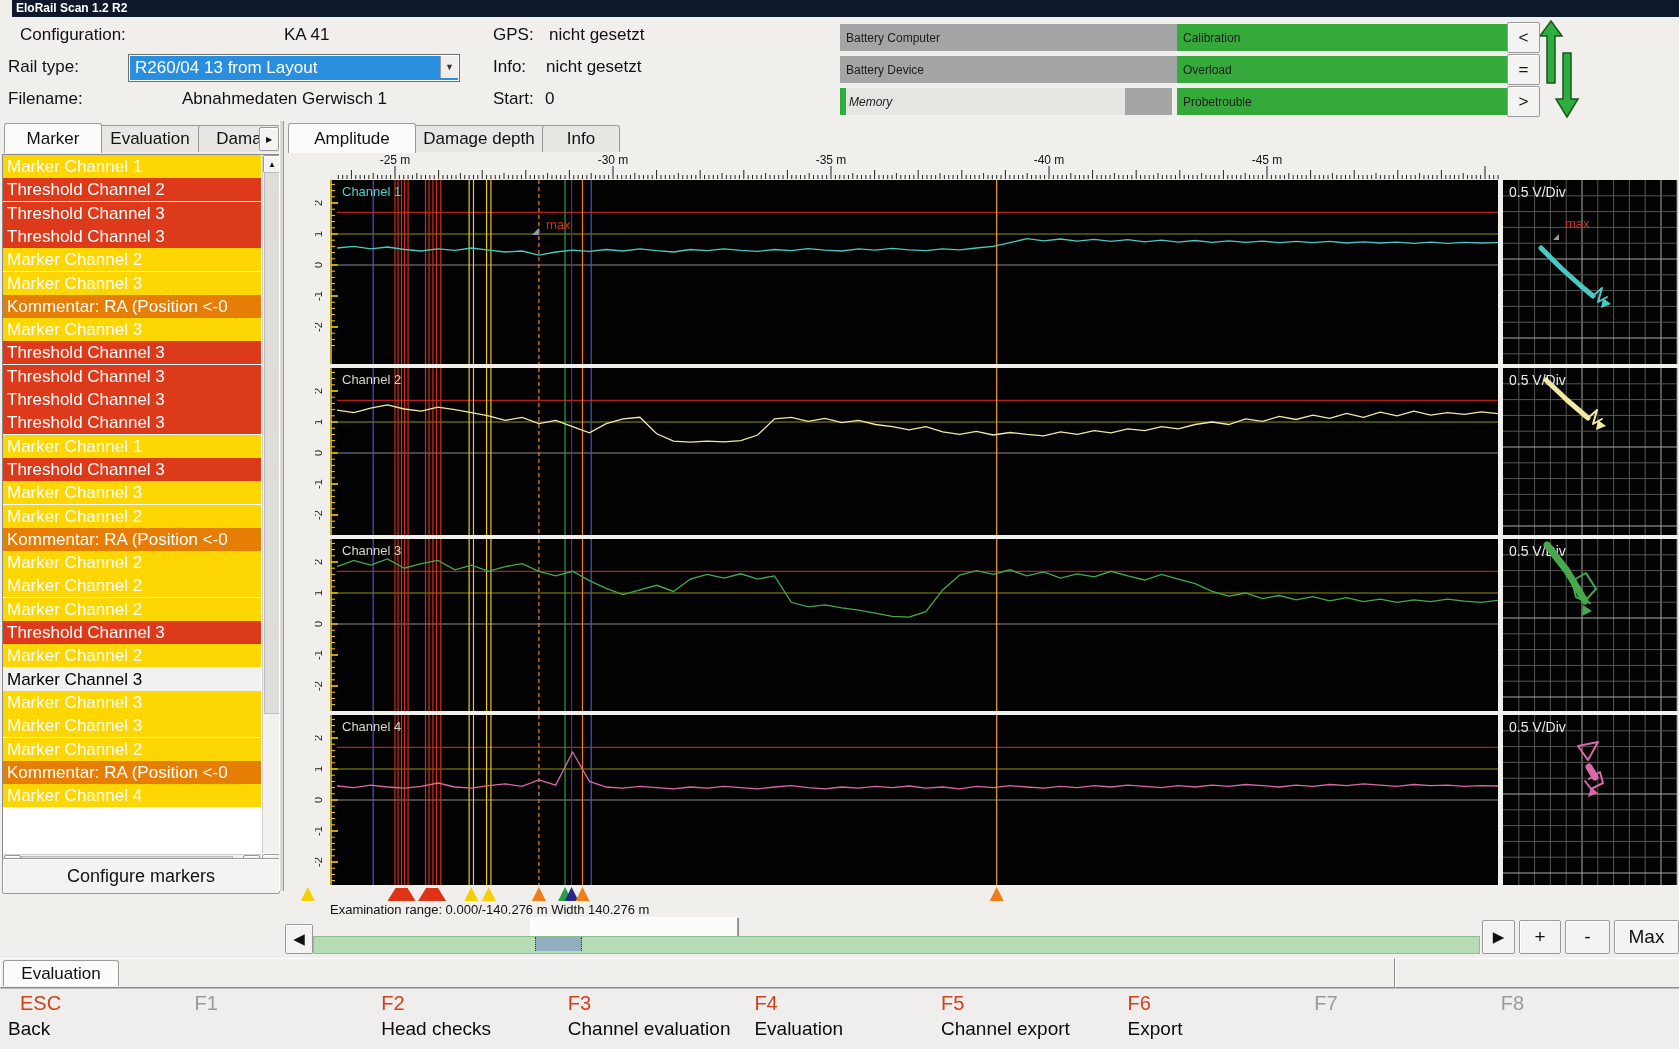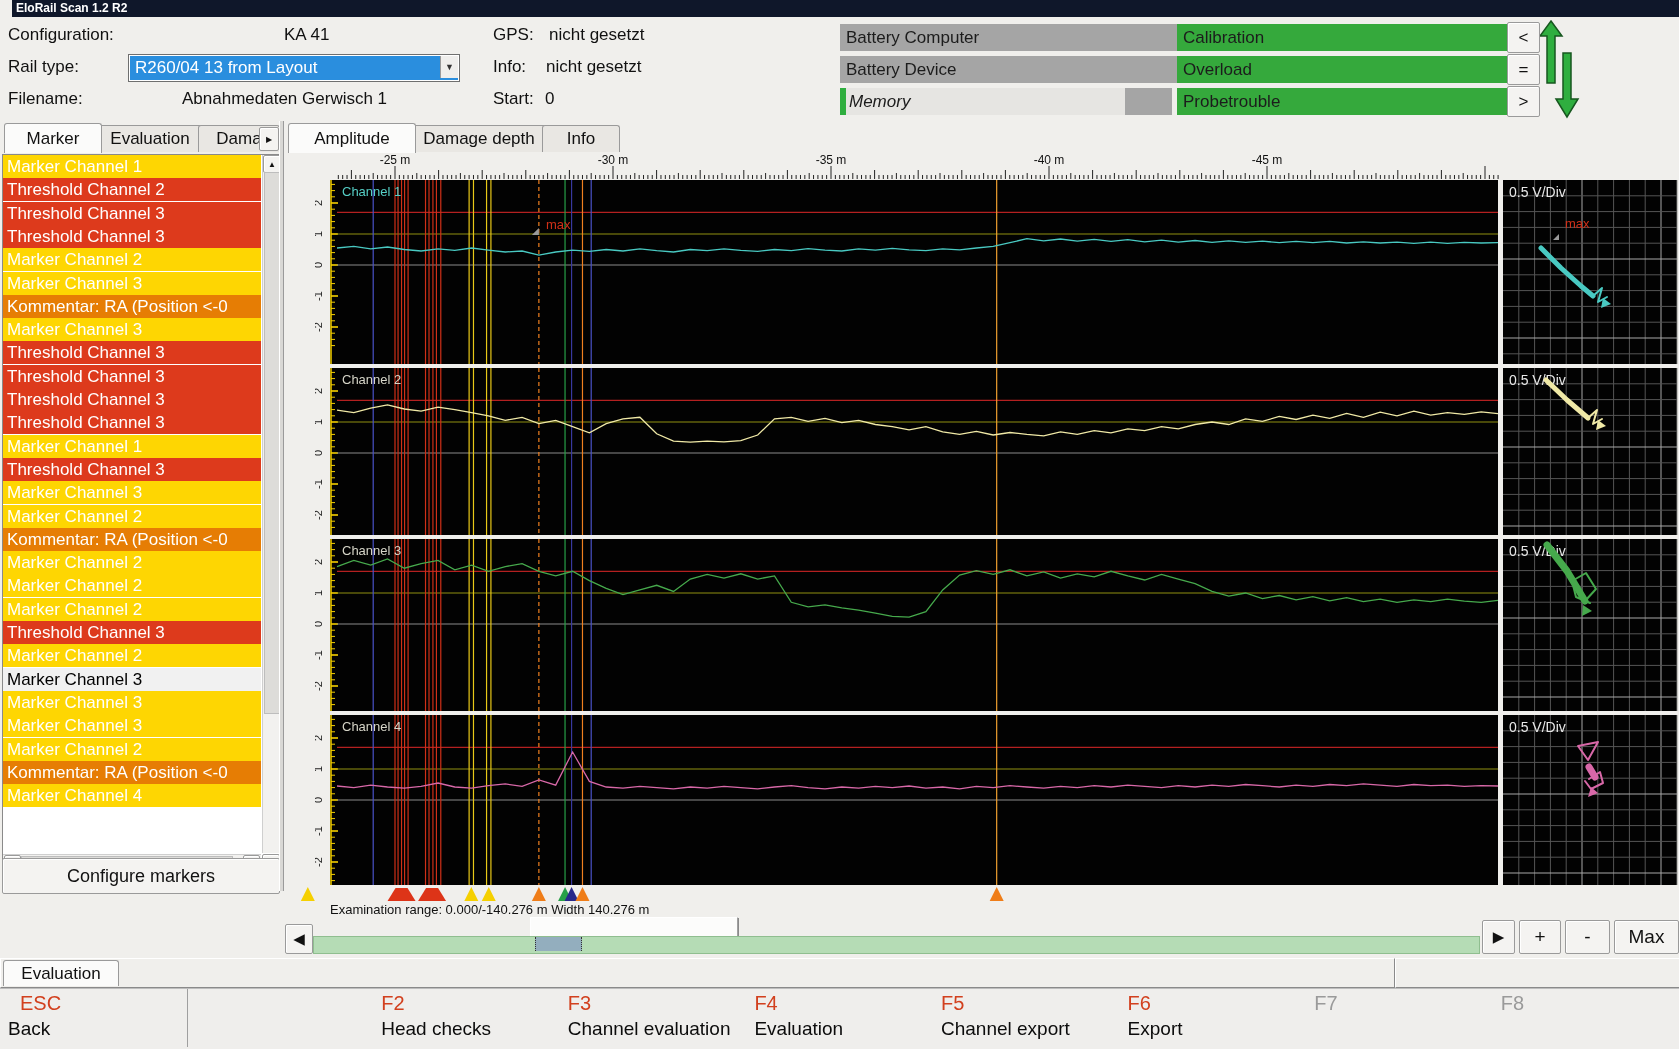--- a/index.html
+++ b/index.html
@@ -9,39 +9,39 @@
   .lbl{font-size:17px;color:#111;white-space:nowrap;}
   .raised{border-top:1px solid #ffffff;border-left:1px solid #ffffff;
           border-right:1px solid #8a8a8a;border-bottom:1px solid #8a8a8a;background:#f0efec;}
   .btn{display:flex;align-items:center;justify-content:center;background:#f4f3f1;
        border:1px solid #9a9a9a;border-radius:2px;box-shadow:inset 1px 1px 0 #fff;}
   .tab{position:absolute;top:4px;height:26px;display:flex;align-items:center;justify-content:center;
        font-size:17px;background:#e9e7e3;border:1px solid #9a9a9a;border-bottom:none;
        border-radius:3px 3px 0 0;padding:0 10px;white-space:nowrap;overflow:hidden;}
   .tab.active{background:#fbfbfa;height:29px;top:2px;z-index:3;}
   .statusbar{position:absolute;height:27px;display:flex;align-items:center;padding-left:6px;
-             font-size:17px;color:#1c1c1c;white-space:nowrap;overflow:hidden;}
+             font-size:12px;color:#1c1c1c;white-space:nowrap;overflow:hidden;}
   .fnkey{position:absolute;top:0;height:58px;border-right:1px solid #9f9f9f;background:#efeeec;}
   .fnkey .k{position:absolute;left:8px;top:3px;font-size:20px;}
   .fnkey .a{position:absolute;left:8px;top:29px;font-size:19px;color:#0c0c0c;}
   svg{position:absolute;left:0;top:0;}
   .mlist-item{position:absolute;left:0;width:100%;height:23px;font-size:17px;line-height:23px;
               padding-left:4px;box-sizing:border-box;white-space:nowrap;overflow:hidden;cursor:default;}
 </style>
 </head>
 <body>
 
 <div id="root">
 
   <div class="abs" style="left:12px;top:0;width:1679px;height:17px;background:#0f172a;">
     <span style="position:absolute;left:4px;top:1px;color:#fff;font-size:12px;font-weight:bold;">EloRail Scan 1.2 R2</span>
   </div>
 
   <div class="abs" style="left:0;top:17px;width:1679px;height:104px;">
-    <span class="lbl abs" style="left:8px;top:8px;">Configuration:</span>
+    <span class="lbl abs" style="left:20px;top:8px;">Configuration:</span>
     <span class="lbl abs" style="left:284px;top:8px;">KA 41</span>
     <span class="lbl abs" style="left:8px;top:40px;">Rail type:</span>
 
     <div class="abs" style="left:128px;top:37px;width:330px;height:26px;background:#2a8ede;border:1px solid #6f6f6f;box-shadow:inset 0 0 0 1px #fff;">
       <span style="position:absolute;left:6px;top:3px;color:#fff;font-size:17px;white-space:nowrap;text-align:right;">R260/04 13 from Layout</span>
       <div style="position:absolute;right:1px;top:1px;width:17px;height:22px;background:#efeeec;border-left:1px solid #9a9a9a;
                   display:flex;align-items:center;justify-content:center;">
         <span style="font-size:9px;color:#333;">▼</span>
       </div>
     </div>
@@ -870,20 +870,24 @@
       <span>Evaluation</span>
     </div>
   </div>
   <div class="abs raised" style="left:1395px;top:958px;width:284px;height:28px;"></div>
 
   <div id="fn-bar" class="abs" style="left:0;top:988px;width:1679px;height:60px;background:#efeeec;border-top:1px solid #bdbdbd;">
       <div class="fnkey" style="left: 0px; width: 186.6px;">
         <div class="k" style="color: rgb(210, 64, 30); margin-left: 12px;">ESC</div>
         <div class="a">Back</div>
       </div>
+      <div class="fnkey" style="left: 186.6px; width: 186.6px;">
+        <div class="k" style="color: rgb(154, 154, 154);">F1</div>
+        <div class="a"></div>
+      </div>
       <div class="fnkey" style="left: 373.2px; width: 186.6px;">
         <div class="k" style="color: rgb(210, 64, 30);">F2</div>
         <div class="a">Head checks</div>
       </div>
       <div class="fnkey" style="left: 559.8px; width: 186.6px;">
         <div class="k" style="color: rgb(210, 64, 30);">F3</div>
         <div class="a">Channel evaluation</div>
       </div>
       <div class="fnkey" style="left: 746.4px; width: 186.6px;">
         <div class="k" style="color: rgb(210, 64, 30);">F4</div>

